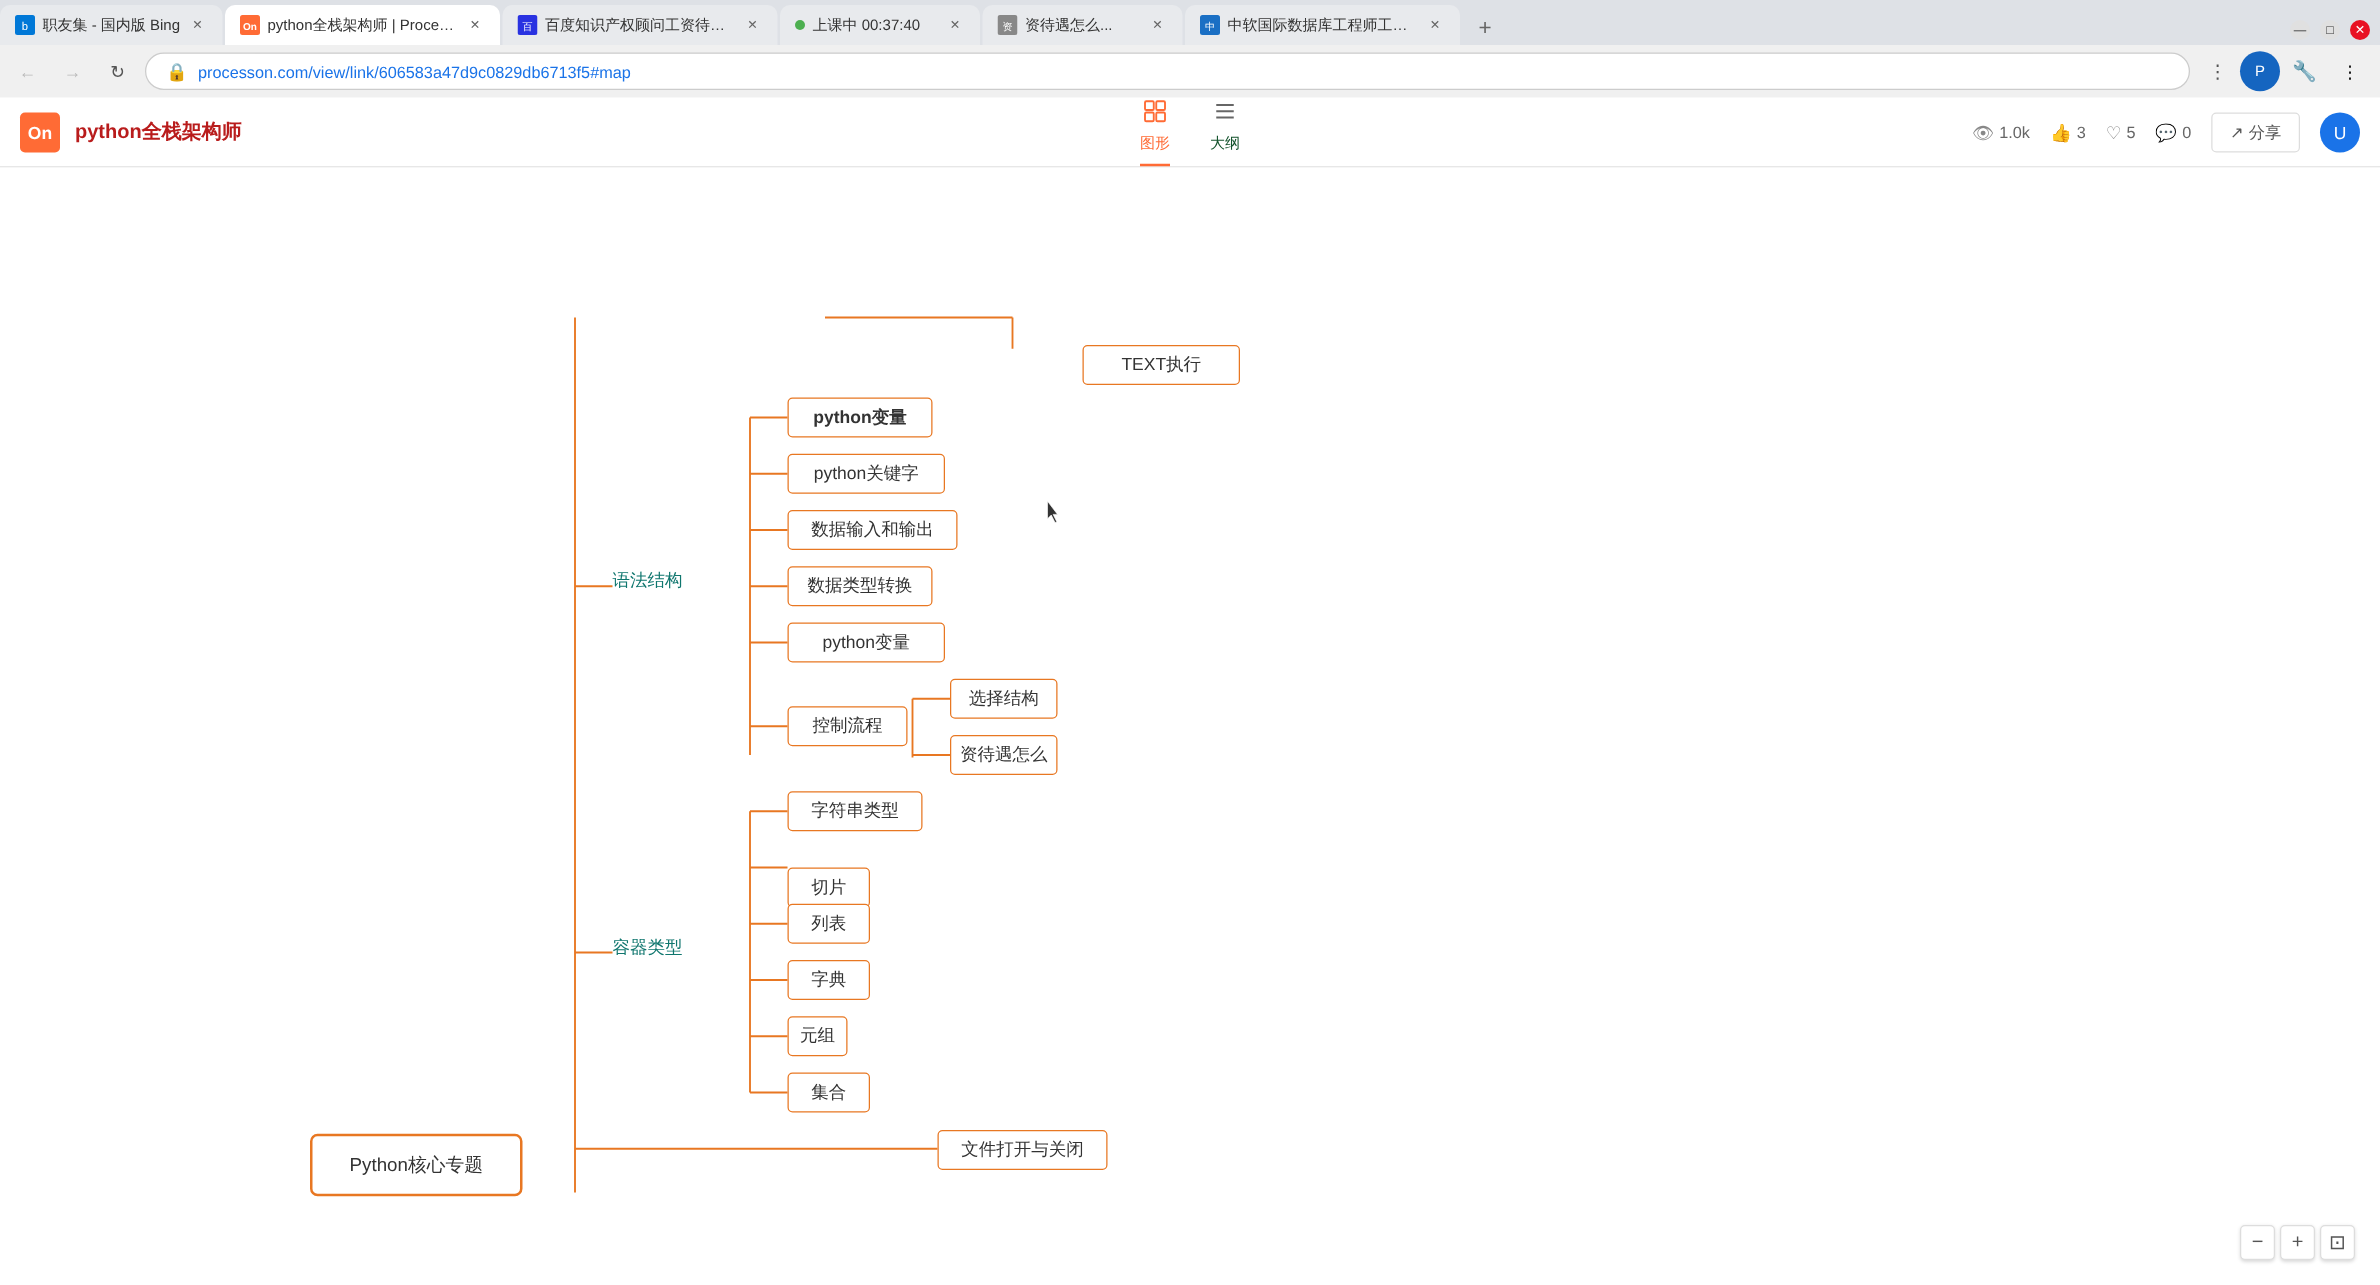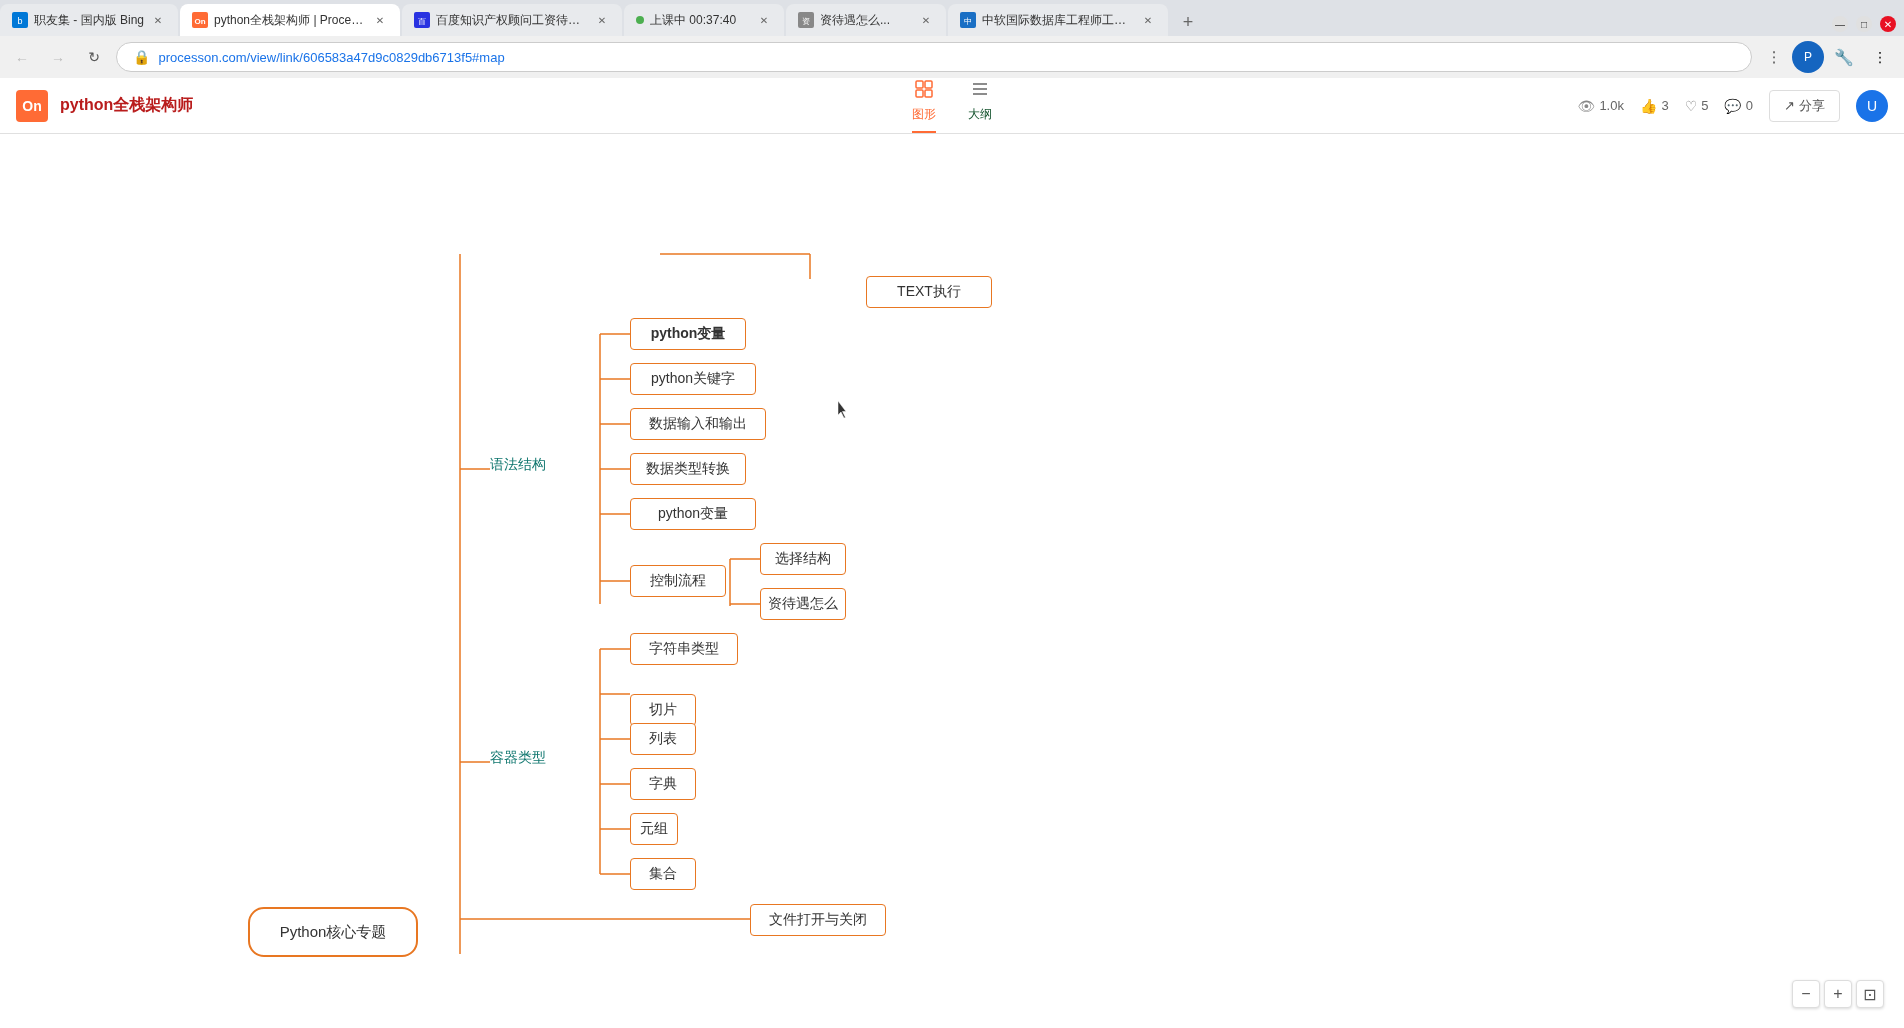--- a/index.html
+++ b/index.html
@@ -609,21 +609,21 @@
     </div>
 
     <div class="node-box" style="left:630px; top:679px; width:48px; height:32px;">
       <span>元组</span>
     </div>
 
     <div class="node-box" style="left:630px; top:724px; width:66px; height:32px;">
       <span>集合</span>
     </div>
 
-    <div class="node-box node-highlight" style="left:248px; top:773px; width:170px; height:50px; font-size:15px; border-radius:16px;">
+    <div class="node-box node-highlight" style="left:248px; top:773px; width:170px; height:50px; font-size:15px; border-radius:6px;">
       <span>Python核心专题</span>
     </div>
 
     <div class="node-box" style="left:750px; top:770px; width:136px; height:32px;">
       <span>文件打开与关闭</span>
     </div>
 
     <div class="cursor" style="left:838px; top:267px;">
       <svg width="12" height="18" viewBox="0 0 12 18">
           <path d="M0 0 L0 14 L3 11 L6 17 L7.5 16.5 L4.5 10.5 L8 10.5 Z" fill="#333" stroke="white" stroke-width="0.5"></path>

